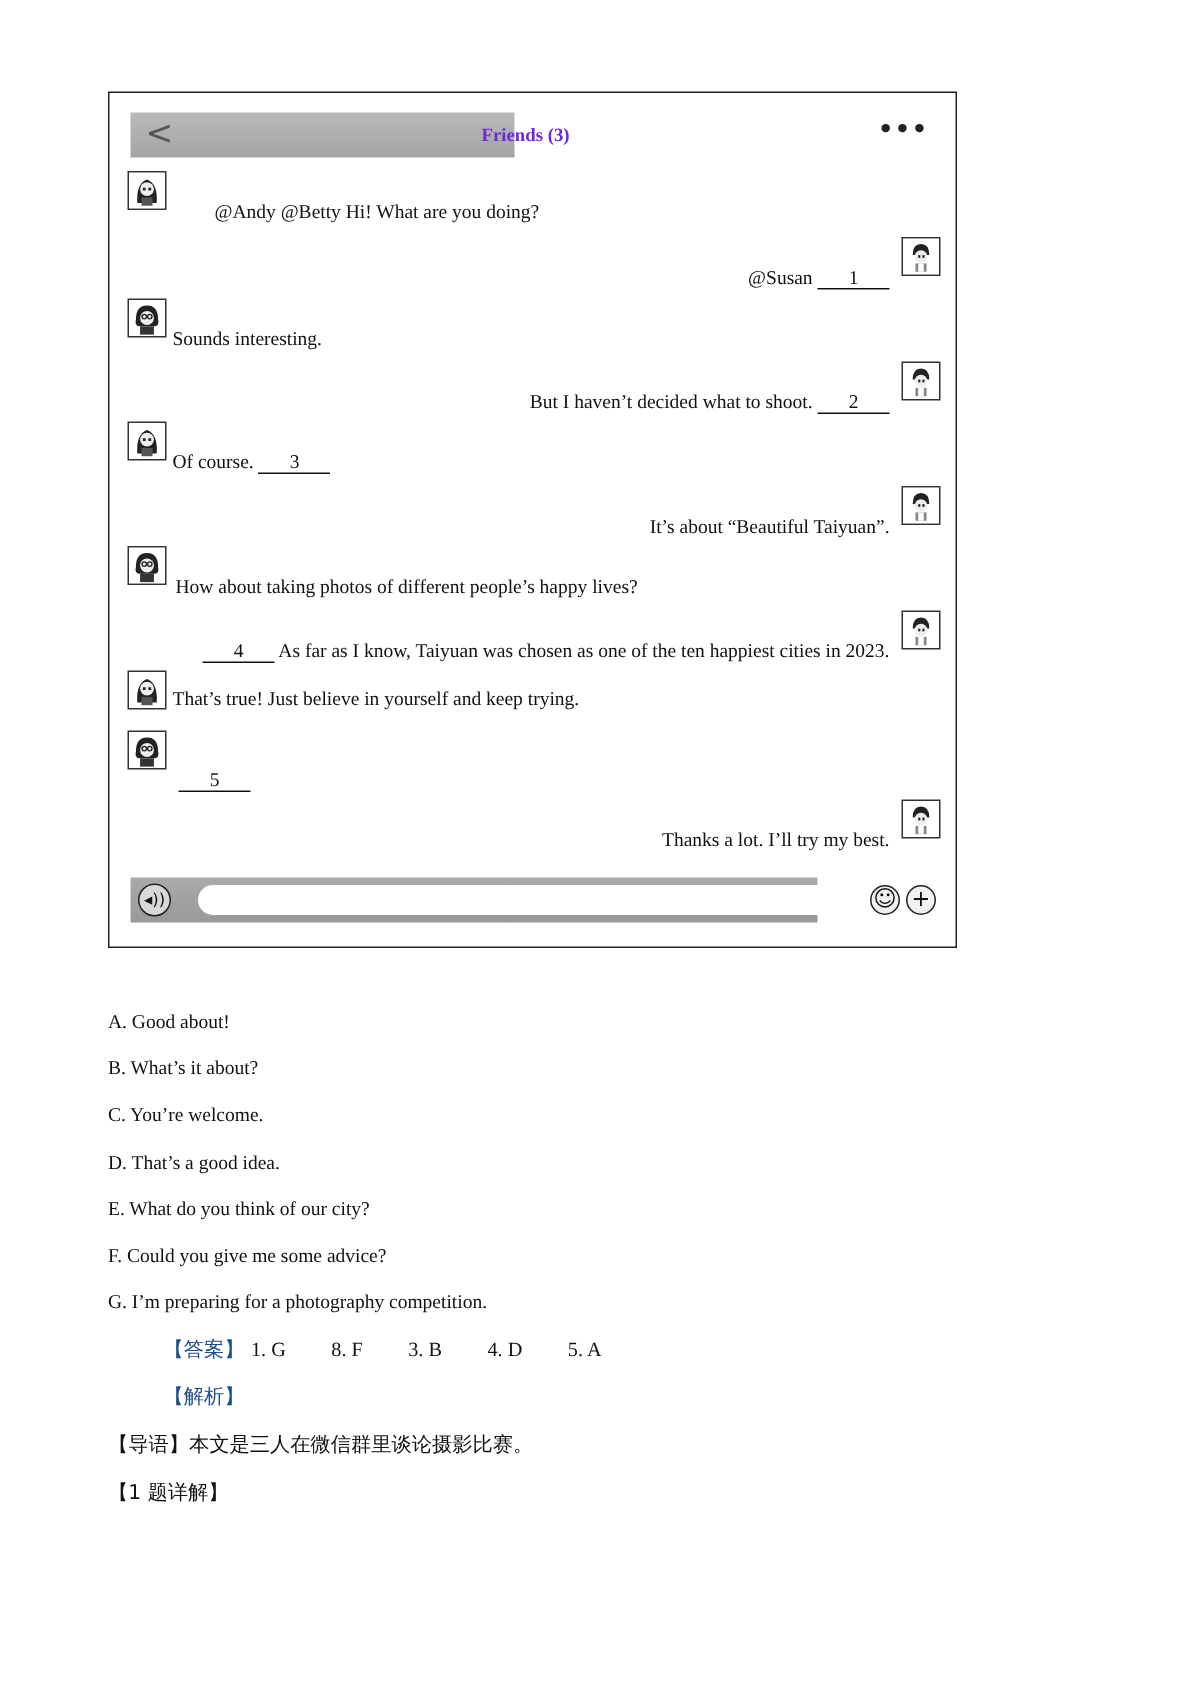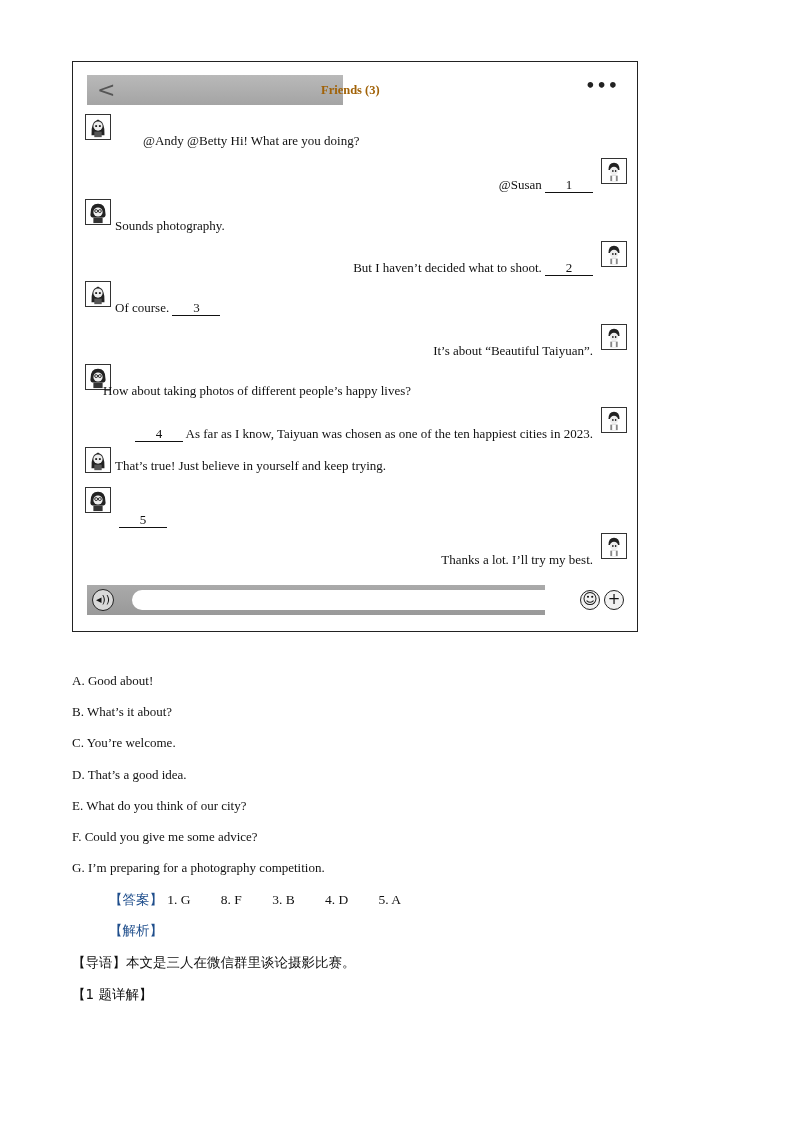--- a/index.html
+++ b/index.html
@@ -1,21 +1,21 @@
 <!DOCTYPE html>
 <html><head>
 <meta charset="utf-8">
 <style>
   html, body { margin: 0; padding: 0; background: #ffffff; }
   body { width: 794px; height: 1123px; position: relative; font-family: "Liberation Serif", "DejaVu Serif", serif; color: #111; }
   .frame { position: absolute; left: 72px; top: 61px; width: 566px; height: 571px; border: 1.3px solid #222; box-sizing: border-box; background: #fff; }
   .topbar { position: absolute; left: 14px; top: 13px; width: 256px; height: 30px;
     background: linear-gradient(#b9b9b9, #a4a4a4); }
   .back { position: absolute; left: 10px; top: 2px; font-family: "DejaVu Sans", sans-serif; font-size: 22px; color: #555; line-height: 26px; }
-  .title { position: absolute; left: 248px; top: 21px; font-family: "Liberation Serif", serif; font-weight: bold; font-size: 12.5px; color: #a16207; }
+  .title { position: absolute; left: 248px; top: 21px; font-family: "Liberation Serif", serif; font-weight: bold; font-size: 12.5px; color: #6d28d9; }
   .more { position: absolute; right: 18px; top: 14px; font-size: 16px; letter-spacing: 1px; font-family: "DejaVu Sans", sans-serif; font-weight: bold; color: #222; }
   .msg { position: absolute; font-size: 13px; line-height: 16px; white-space: nowrap; }
   .avatar { position: absolute; width: 26px; height: 26px; border: 1.3px solid #333; box-sizing: border-box; background: #fff; overflow: hidden; }
   .avatar svg { width: 100%; height: 100%; display: block; }
   .blank { display: inline-block; border-bottom: 1px solid #111; text-align: center; line-height: 14px; }
   .inputbar { position: absolute; left: 14px; top: 523px; width: 458px; height: 30px; background: linear-gradient(#aaa, #999); }
   .speaker { position: absolute; left: 5px; top: 4px; width: 22px; height: 22px; border: 1.5px solid #222; border-radius: 50%; box-sizing: border-box; background: #d8d8d8; font-size: 11px; line-height: 19px; text-align: center; font-family: "DejaVu Sans", sans-serif; }
   .field { position: absolute; left: 45px; top: 5px; width: 430px; height: 20px; background: #fff; border-radius: 10px; }
   .emoji, .plus { position: absolute; top: 528px; width: 20px; height: 20px; border: 1.3px solid #222; border-radius: 50%; box-sizing: border-box; font-family: "DejaVu Sans", sans-serif; text-align: center; line-height: 17px; font-size: 15px; background: #f2f2f2; }
   .emoji { left: 507px; }
@@ -62,21 +62,21 @@
       <div class="avatar" style="top: 137px; left: 12px;">
         <svg viewBox="0 0 26 26">
           <rect width="26" height="26" fill="#fff"></rect>
           <path d="M5 14 Q5 4 13 4 Q21 4 21 14 Q22 18 19 19 L7 19 Q4 18 5 14Z" fill="#222"></path>
           <circle cx="13" cy="13" r="5" fill="#eee"></circle>
           <circle cx="11" cy="12" r="1.6" fill="none" stroke="#222"></circle>
           <circle cx="15" cy="12" r="1.6" fill="none" stroke="#222"></circle>
           <rect x="8" y="19" width="10" height="6" fill="#333"></rect>
         </svg>
       </div>
-      <div class="msg" style="left: 42px; top: 156px;"><span>Sounds photography.</span></div>
+      <div class="msg" style="left: 42px; top: 156px;"><span>Sounds interesting.</span></div>
       <div class="avatar" style="top: 179px; right: 10px;">
         <svg viewBox="0 0 26 26">
           <rect width="26" height="26" fill="#fff"></rect>
           <path d="M7 12 Q7 4 13 4 Q19 4 19 12 Z" fill="#222"></path>
           <circle cx="13" cy="13" r="4.5" fill="#eee"></circle>
           <rect x="11" y="12" width="1.5" height="2" fill="#222"></rect>
           <rect x="14" y="12" width="1.5" height="2" fill="#222"></rect>
           <rect x="9" y="18" width="8" height="6" fill="#888"></rect>
           <rect x="11" y="18" width="4" height="6" fill="#fff"></rect>
         </svg>
@@ -108,21 +108,21 @@
       <div class="avatar" style="top: 302px; left: 12px;">
         <svg viewBox="0 0 26 26">
           <rect width="26" height="26" fill="#fff"></rect>
           <path d="M5 14 Q5 4 13 4 Q21 4 21 14 Q22 18 19 19 L7 19 Q4 18 5 14Z" fill="#222"></path>
           <circle cx="13" cy="13" r="5" fill="#eee"></circle>
           <circle cx="11" cy="12" r="1.6" fill="none" stroke="#222"></circle>
           <circle cx="15" cy="12" r="1.6" fill="none" stroke="#222"></circle>
           <rect x="8" y="19" width="10" height="6" fill="#333"></rect>
         </svg>
       </div>
-      <div class="msg" style="left: 30px; top: 321px; text-align: center;"><span>How about taking photos of different people’s happy lives?</span></div>
+      <div class="msg" style="left: 44px; top: 321px; text-align: center;"><span>How about taking photos of different people’s happy lives?</span></div>
       <div class="avatar" style="top: 345px; right: 10px;">
         <svg viewBox="0 0 26 26">
           <rect width="26" height="26" fill="#fff"></rect>
           <path d="M7 12 Q7 4 13 4 Q19 4 19 12 Z" fill="#222"></path>
           <circle cx="13" cy="13" r="4.5" fill="#eee"></circle>
           <rect x="11" y="12" width="1.5" height="2" fill="#222"></rect>
           <rect x="14" y="12" width="1.5" height="2" fill="#222"></rect>
           <rect x="9" y="18" width="8" height="6" fill="#888"></rect>
           <rect x="11" y="18" width="4" height="6" fill="#fff"></rect>
         </svg>

